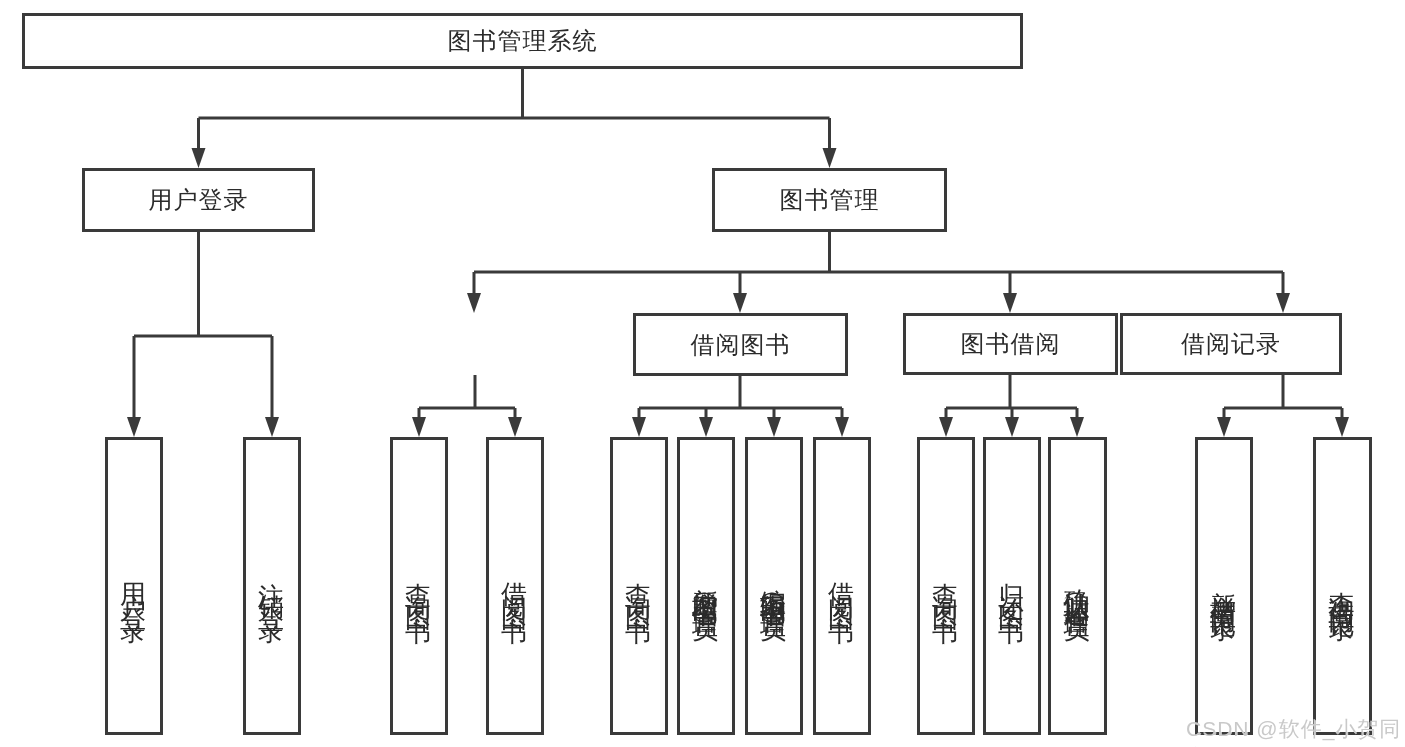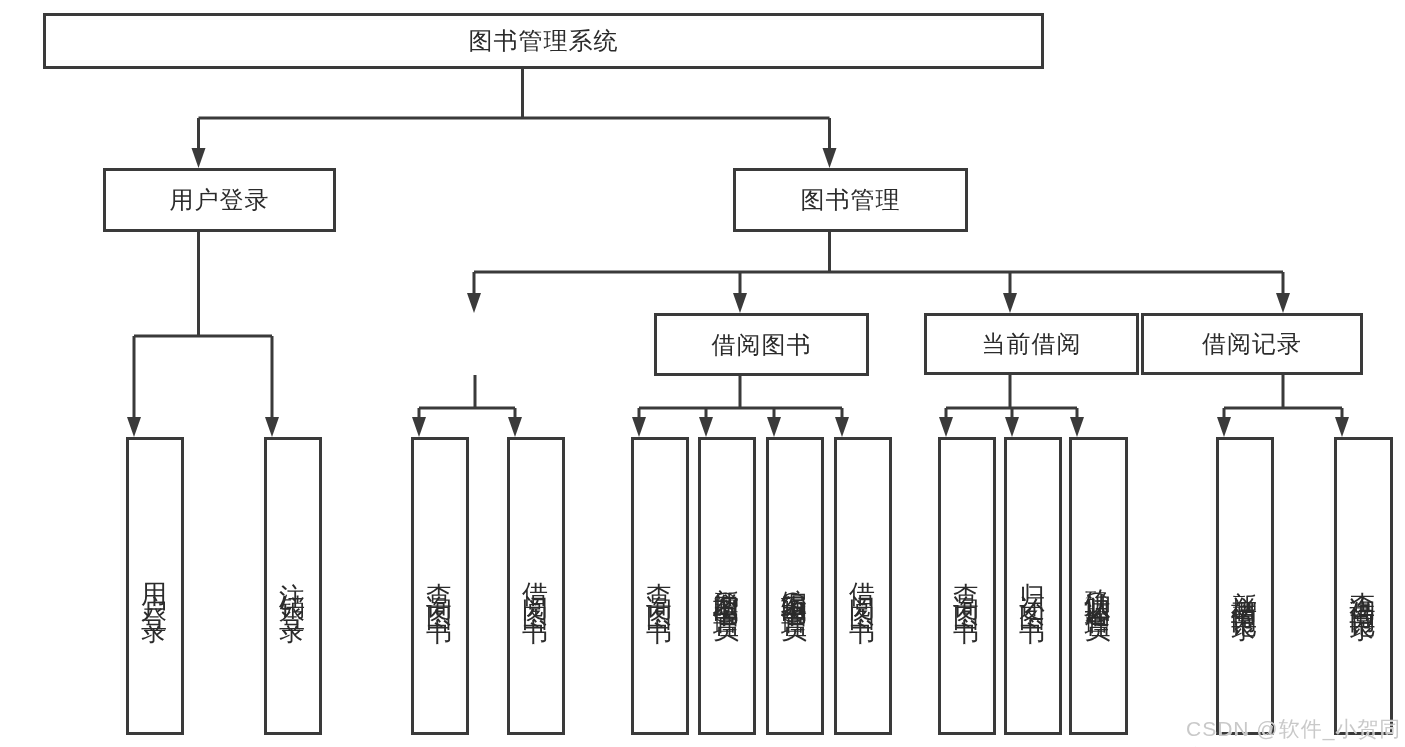--- a/index.html
+++ b/index.html
@@ -22,21 +22,20 @@
     box-sizing: border-box;
     background: #ffffff;
     border: 3px solid #3a3a3a;
     display: flex;
     align-items: center;
     justify-content: center;
     color: #2b2b2b;
     font-size: 24px;
     letter-spacing: 1px;
     white-space: nowrap;
-    margin-left: 21px;
   }
   .vnode {
     writing-mode: vertical-rl;
     text-orientation: mixed;
     font-size: 26px;
     white-space: normal;
   }
   .sp4 { letter-spacing: 12px; }
   .sp6 { letter-spacing: 5px; }
   .sp9 { letter-spacing: 4px; }
@@ -94,21 +93,21 @@
       <polygon points="1335,417 1349,417 1342,437"></polygon>
     </g>
   </svg>
 
   <div class="node" style="left:22px; top:13px; width:1001px; height:56px;">图书管理系统</div>
 
   <div class="node" style="left:82px; top:168px; width:233px; height:64px;">用户登录</div>
   <div class="node" style="left:712px; top:168px; width:235px; height:64px;">图书管理</div>
 
   <div class="node" style="left:633px; top:313px; width:215px; height:63px;">借阅图书</div>
-  <div class="node" style="left:903px; top:313px; width:215px; height:62px;">当前借阅</div>
+  <div class="node" style="left:903px; top:313px; width:215px; height:62px;">图书借阅</div>
   <div class="node" style="left:1120px; top:313px; width:222px; height:62px;">借阅记录</div>
 
   <div class="node vnode sp4" style="left:105px; top:437px; width:58px; height:298px;">用户登录</div>
   <div class="node vnode sp4" style="left:243px; top:437px; width:58px; height:298px;">注销登录</div>
 
   <div class="node vnode sp4" style="left:390px; top:437px; width:58px; height:298px;">查询图书</div>
   <div class="node vnode sp4" style="left:486px; top:437px; width:58px; height:298px;">借阅图书</div>
 
   <div class="node vnode sp4" style="left:610px; top:437px; width:58px; height:298px;">查询图书</div>
   <div class="node vnode sp9" style="left:677px; top:437px; width:58px; height:298px;">新增图书（管理员）</div>

